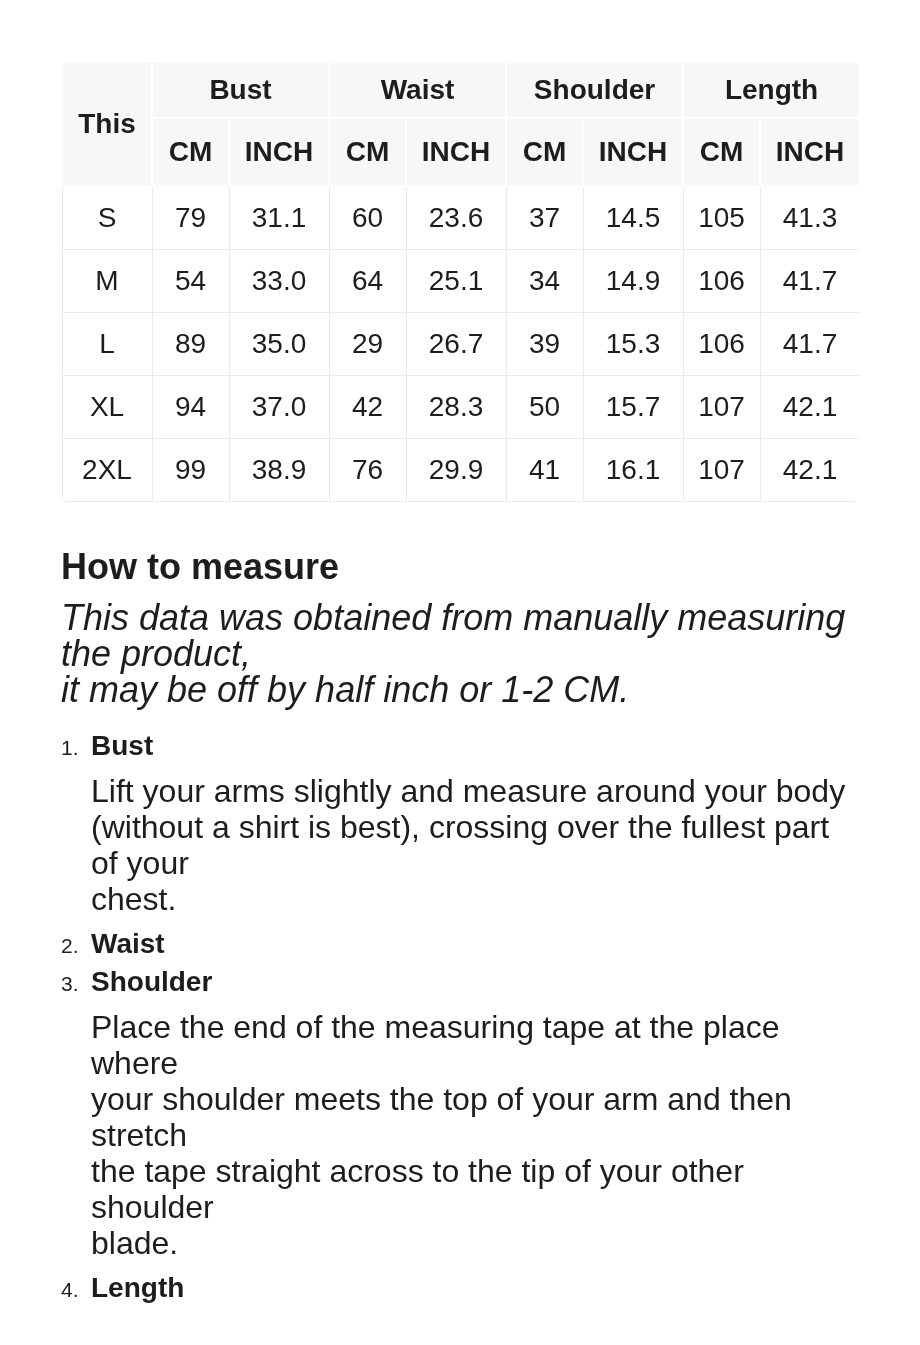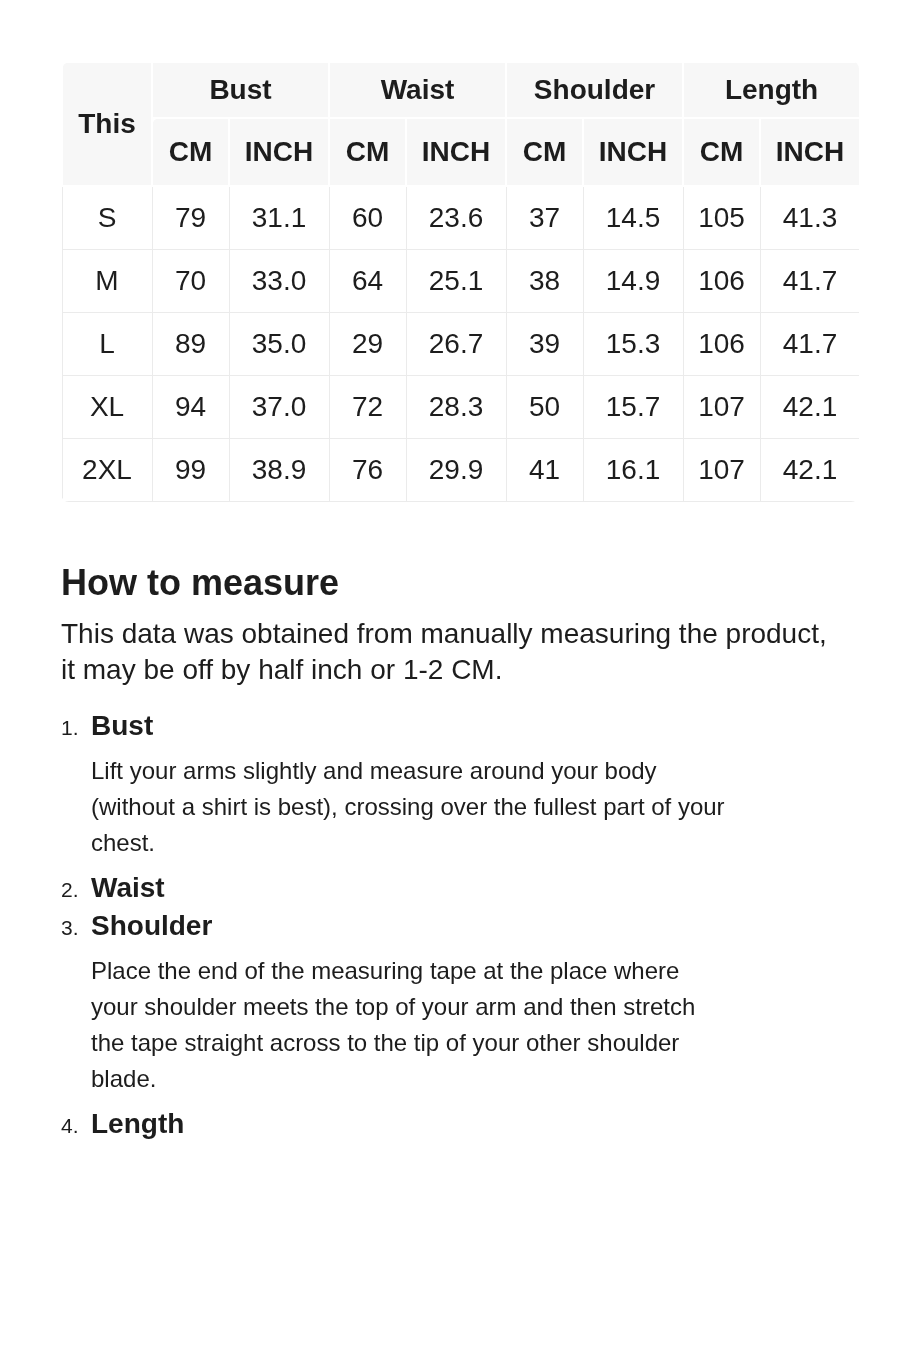--- a/index.html
+++ b/index.html
@@ -39,32 +39,33 @@
   table.size-chart td{
     background:#ffffff;
     border:1px solid var(--border);
     height:63px;
     padding:0;
     font-weight:normal;
   }
   table.size-chart th:first-child{border-top-left-radius:8px;}
 
   
-  .section{margin-top:60px;width:798px;}
+  .section{margin-top:44px;width:798px;}
   h2.section-title{
     margin:0;
     font-size:36px;
     line-height:42px;
     font-weight:bold;
   }
   p.intro{
     margin:12px 0 0 0;
-    font-size:28px;
+    font-size:36px;
     line-height:36px;
     white-space:pre-line;
+    font-style:italic;
   }
   .items{margin-top:20px;}
   .measure-item{
     display:grid;
     grid-template-columns:30px 1fr;
     align-items:baseline;
   }
   .item-number{
     font-size:21px;
     line-height:36px;
@@ -72,21 +73,21 @@
   }
   .item-label{
     font-size:28px;
     line-height:36px;
     font-weight:bold;
     grid-column:2;
   }
   .item-desc{
     grid-column:2;
     margin:7px 0 9px 0;
-    font-size:24px;
+    font-size:32px;
     line-height:36px;
     white-space:pre-line;
   }
 </style>
 </head>
 <body>
 
 <div class="page">
 
   <div class="table-wrap">
@@ -128,45 +129,45 @@
           <td>31.1</td>
           <td>60</td>
           <td>23.6</td>
           <td>37</td>
           <td>14.5</td>
           <td>105</td>
           <td>41.3</td>
         </tr>
         <tr>
           <td>M</td>
-          <td>70</td>
+          <td>54</td>
           <td>33.0</td>
           <td>64</td>
           <td>25.1</td>
-          <td>38</td>
+          <td>34</td>
           <td>14.9</td>
           <td>106</td>
           <td>41.7</td>
         </tr>
         <tr>
           <td>L</td>
           <td>89</td>
           <td>35.0</td>
           <td>29</td>
           <td>26.7</td>
           <td>39</td>
           <td>15.3</td>
           <td>106</td>
           <td>41.7</td>
         </tr>
         <tr>
           <td>XL</td>
           <td>94</td>
           <td>37.0</td>
-          <td>72</td>
+          <td>42</td>
           <td>28.3</td>
           <td>50</td>
           <td>15.7</td>
           <td>107</td>
           <td>42.1</td>
         </tr>
         <tr>
           <td>2XL</td>
           <td>99</td>
           <td>38.9</td>

